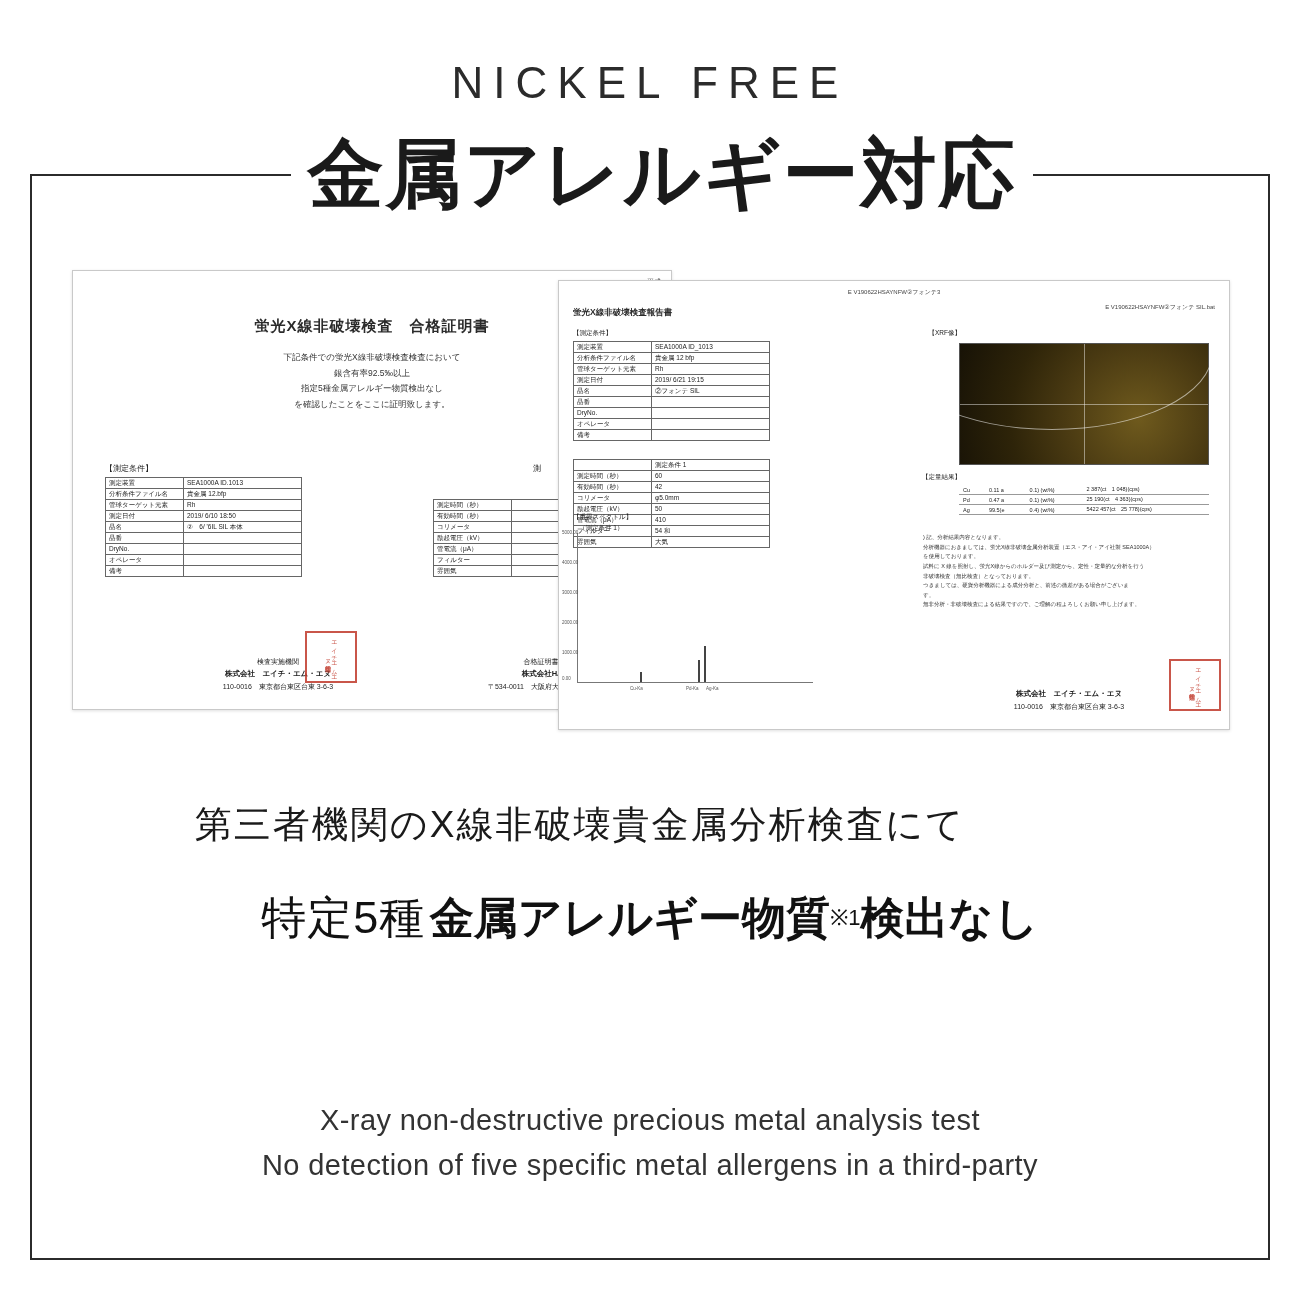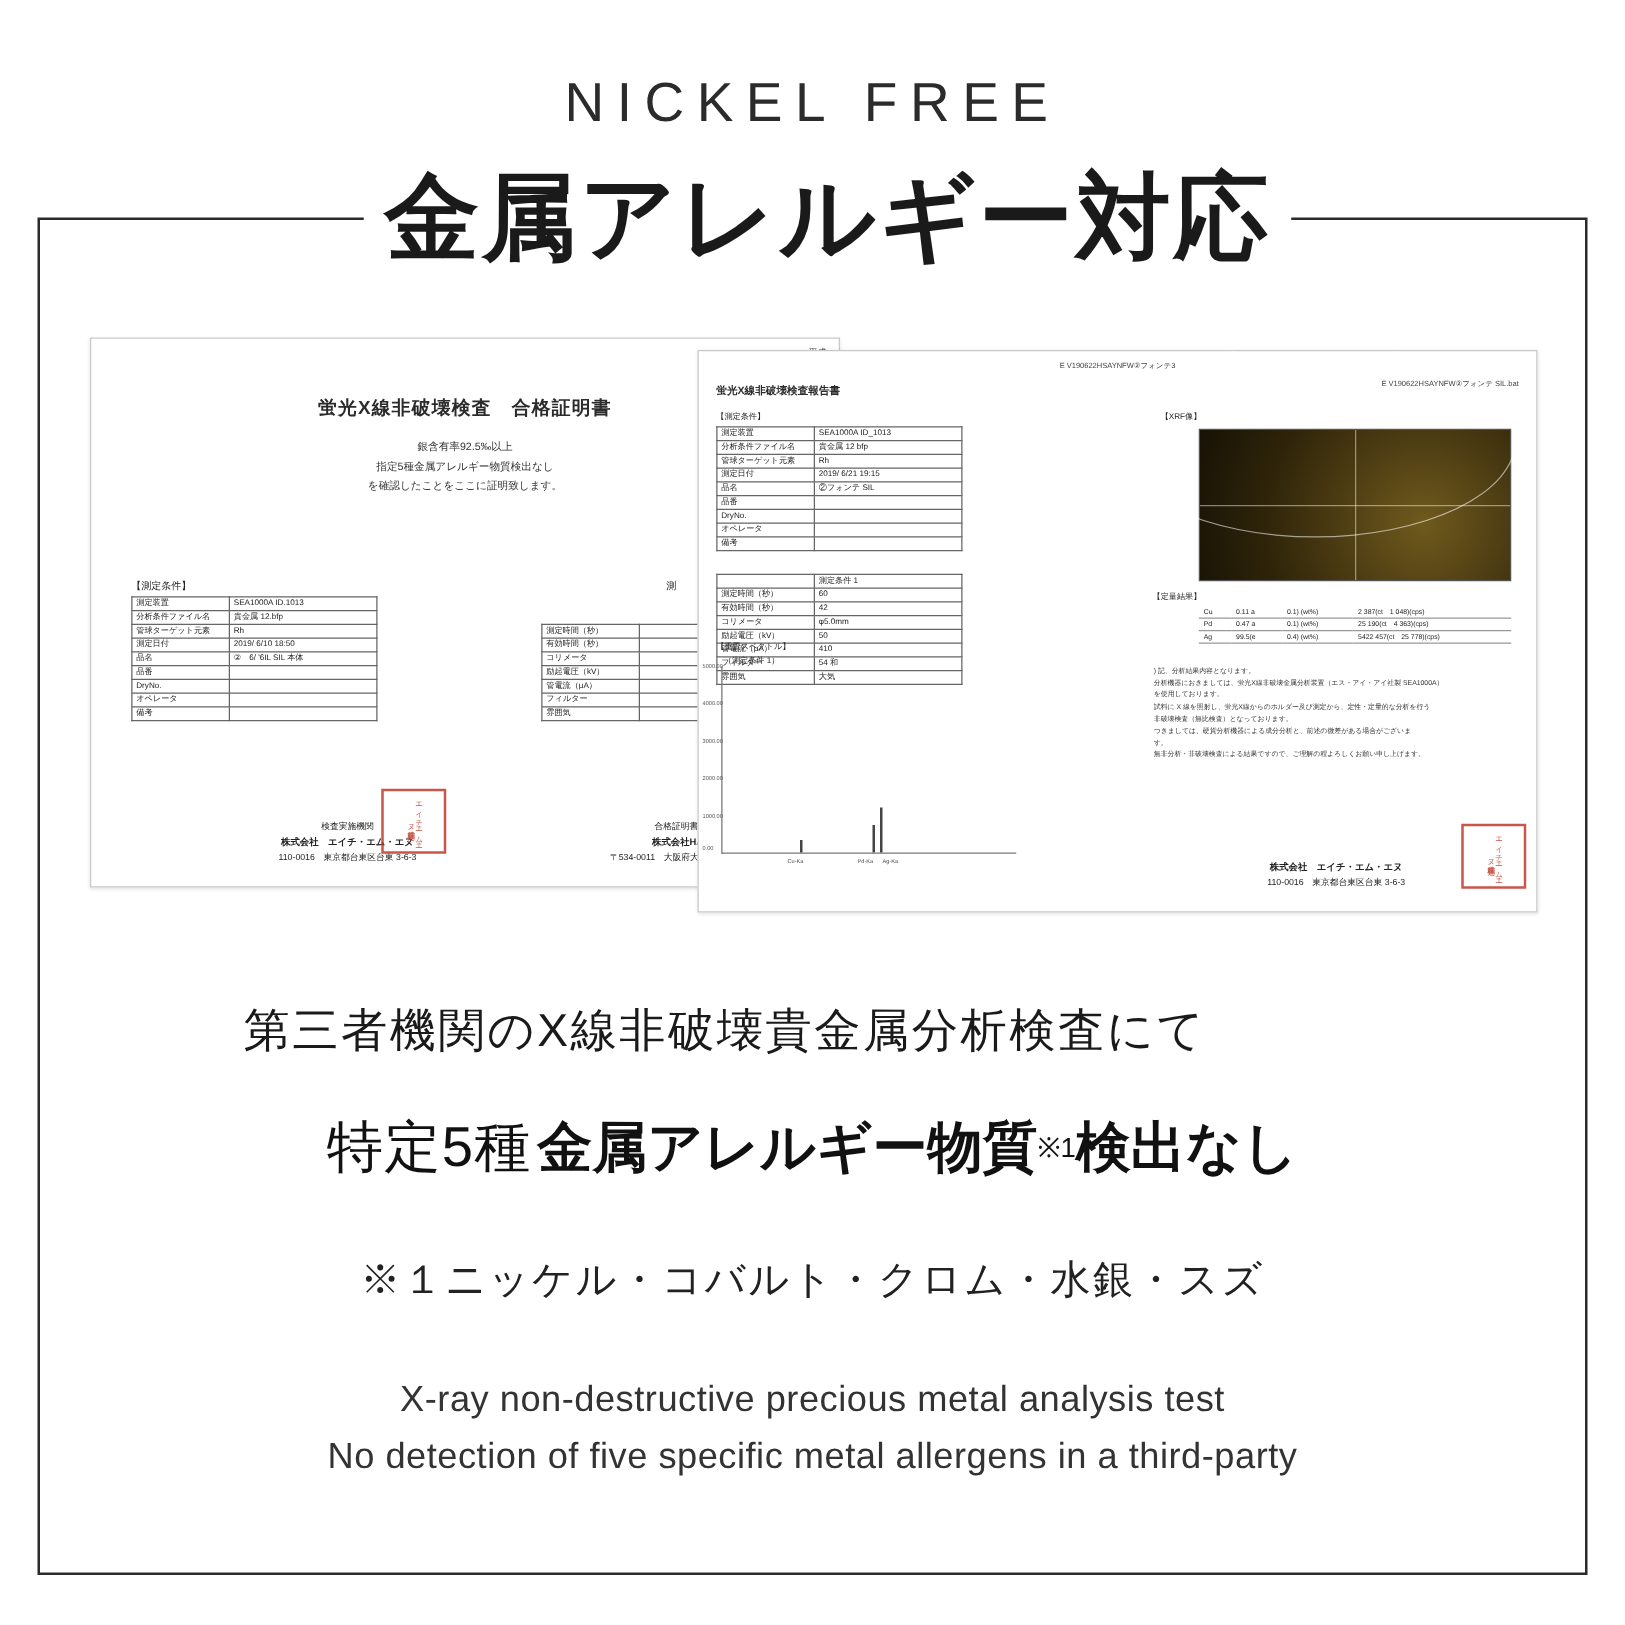--- a/index.html
+++ b/index.html
@@ -289,20 +289,21 @@
   <div class="frame"></div>
 
   <div class="headline"><span>金属アレルギー対応</span></div>
 
   <div class="certs">
 
     <div class="doc doc-back">
       <div class="doc-top-note">平成</div>
       <div class="doc-title">蛍光X線非破壊検査　合格証明書</div>
       <div class="doc-lines">
+        <div>下記条件での蛍光X線非破壊検査検査において</div>
         <div>銀含有率92.5‰以上</div>
         <div>指定5種金属アレルギー物質検出なし</div>
         <div>を確認したことをここに証明致します。</div>
       </div>
 
       <div class="sec-label" style="left:32px; top:192px;">【測定条件】</div>
       <div class="sec-label" style="left:460px; top:192px;">測</div>
 
       <table class="meas" style="position:absolute; left:32px; top:206px;">
         <tbody>
@@ -549,20 +550,19 @@
 
   </div>
 
   <div class="lead">第三者機関のX線非破壊貴金属分析検査にて</div>
 
   <div class="big-line">
     <span class="small">特定5種</span>
     <span class="bold">金属アレルギー物質</span><span class="sup">※1</span><span class="bold">検出なし</span>
   </div>
 
-  <div class="sub-note">※１ニッケル・コバルト・クロム・水銀・スズ</div>
 
   <div class="eng">
     <div>X-ray non-destructive precious metal analysis test</div>
     <div>No detection of five specific metal allergens in a third-party</div>
   </div>
 
 </div>
 
 </body></html>

